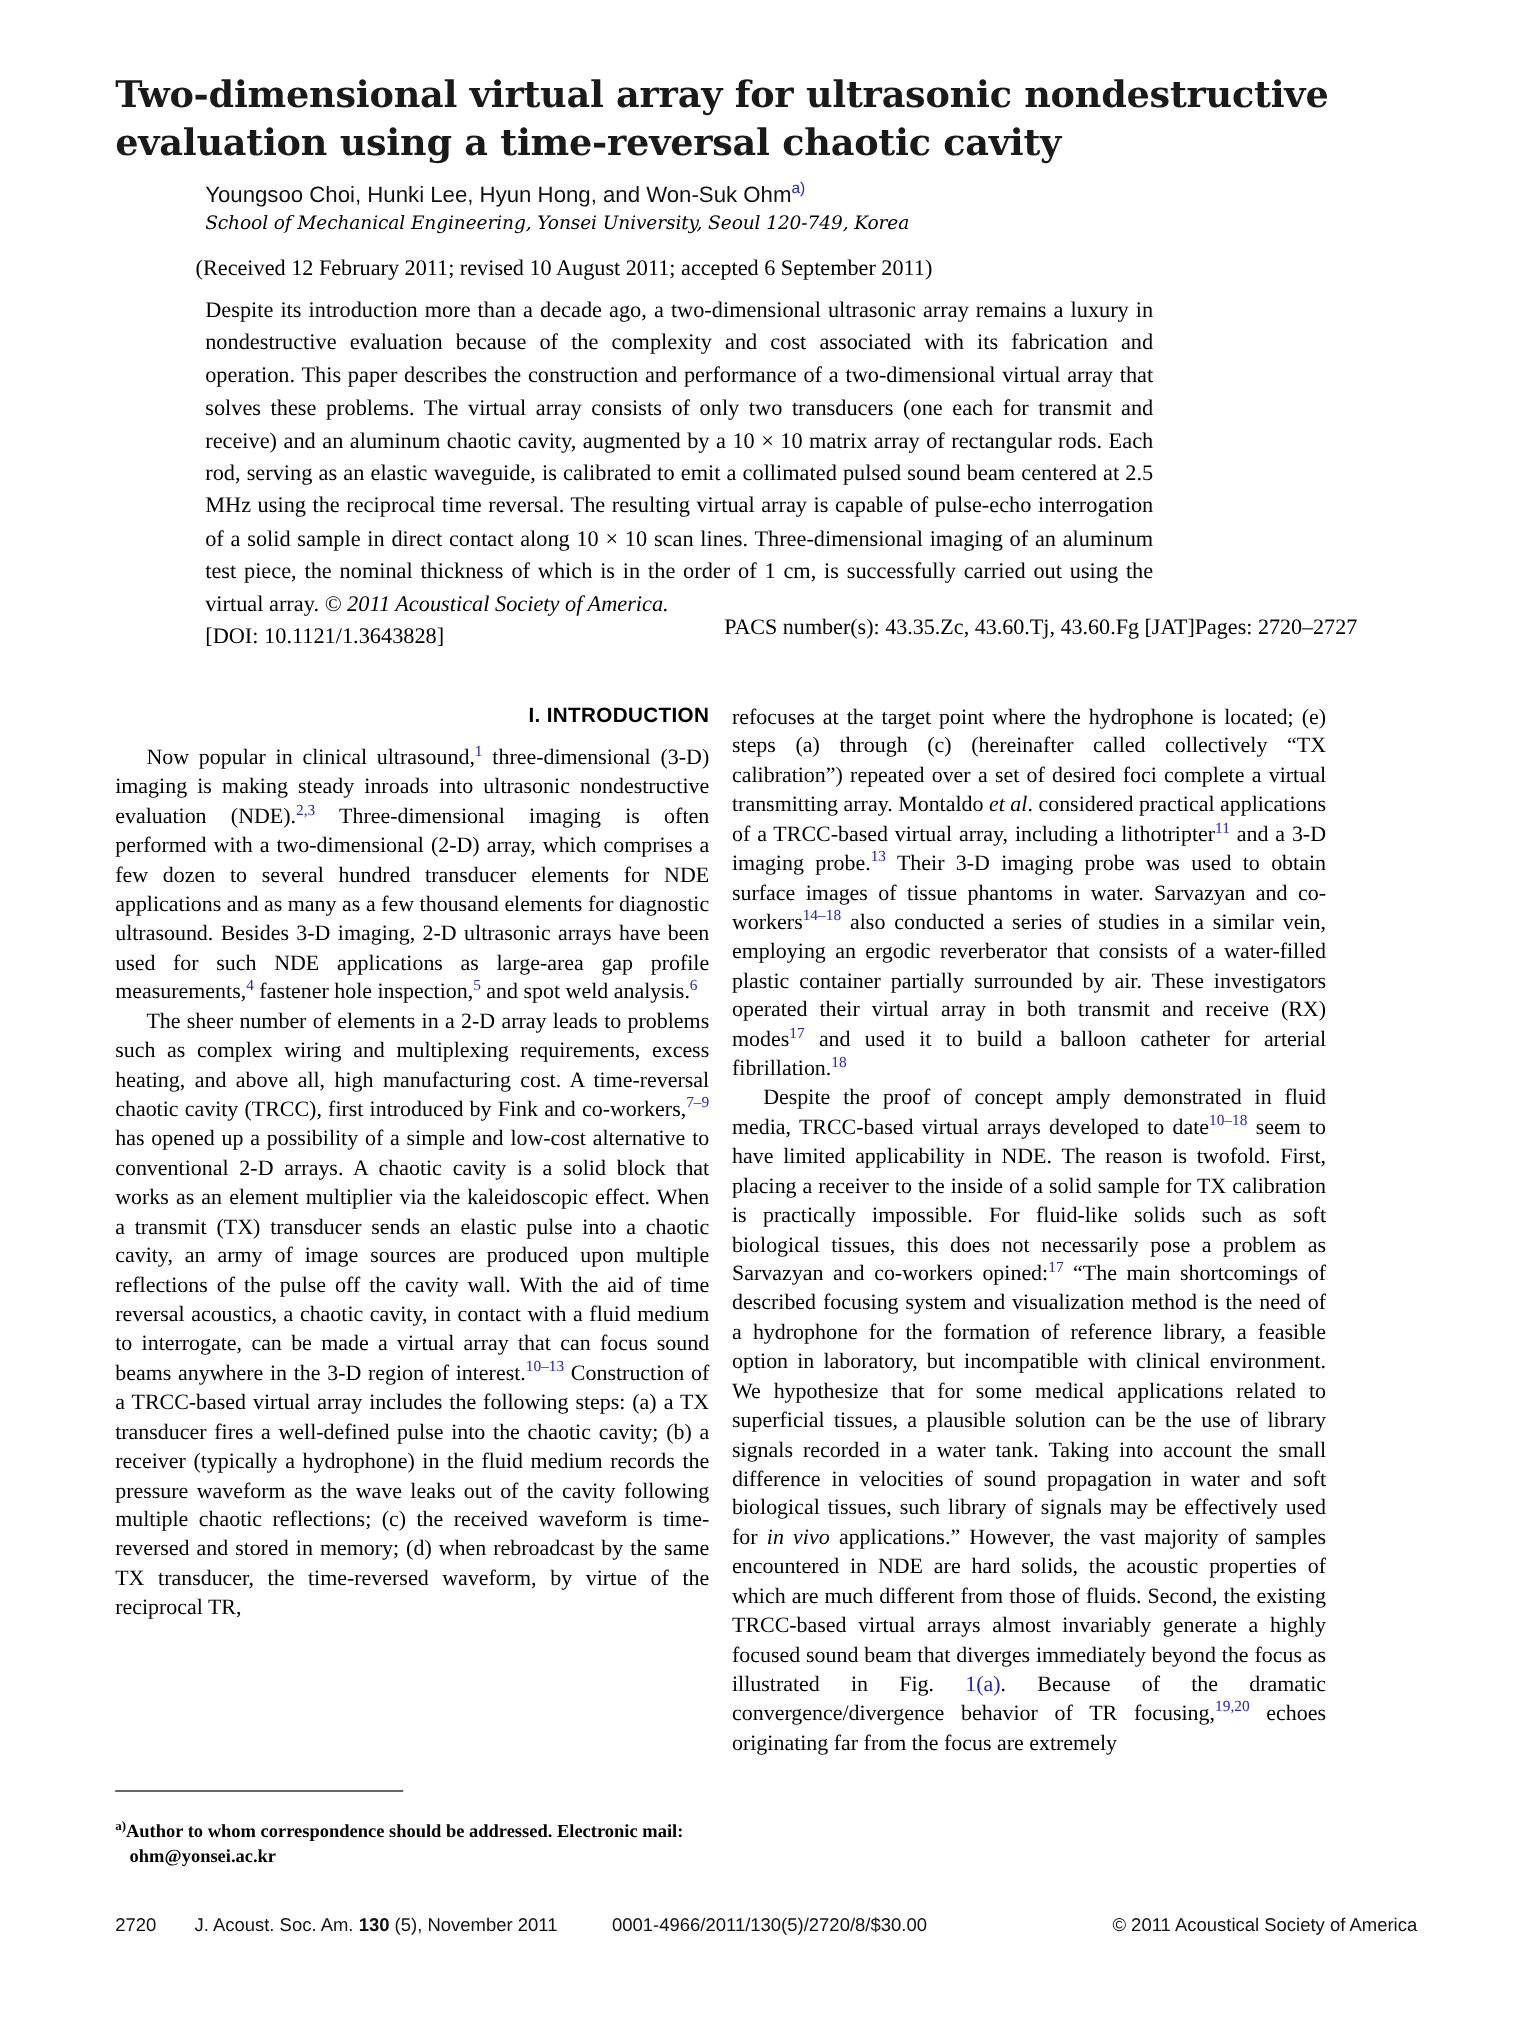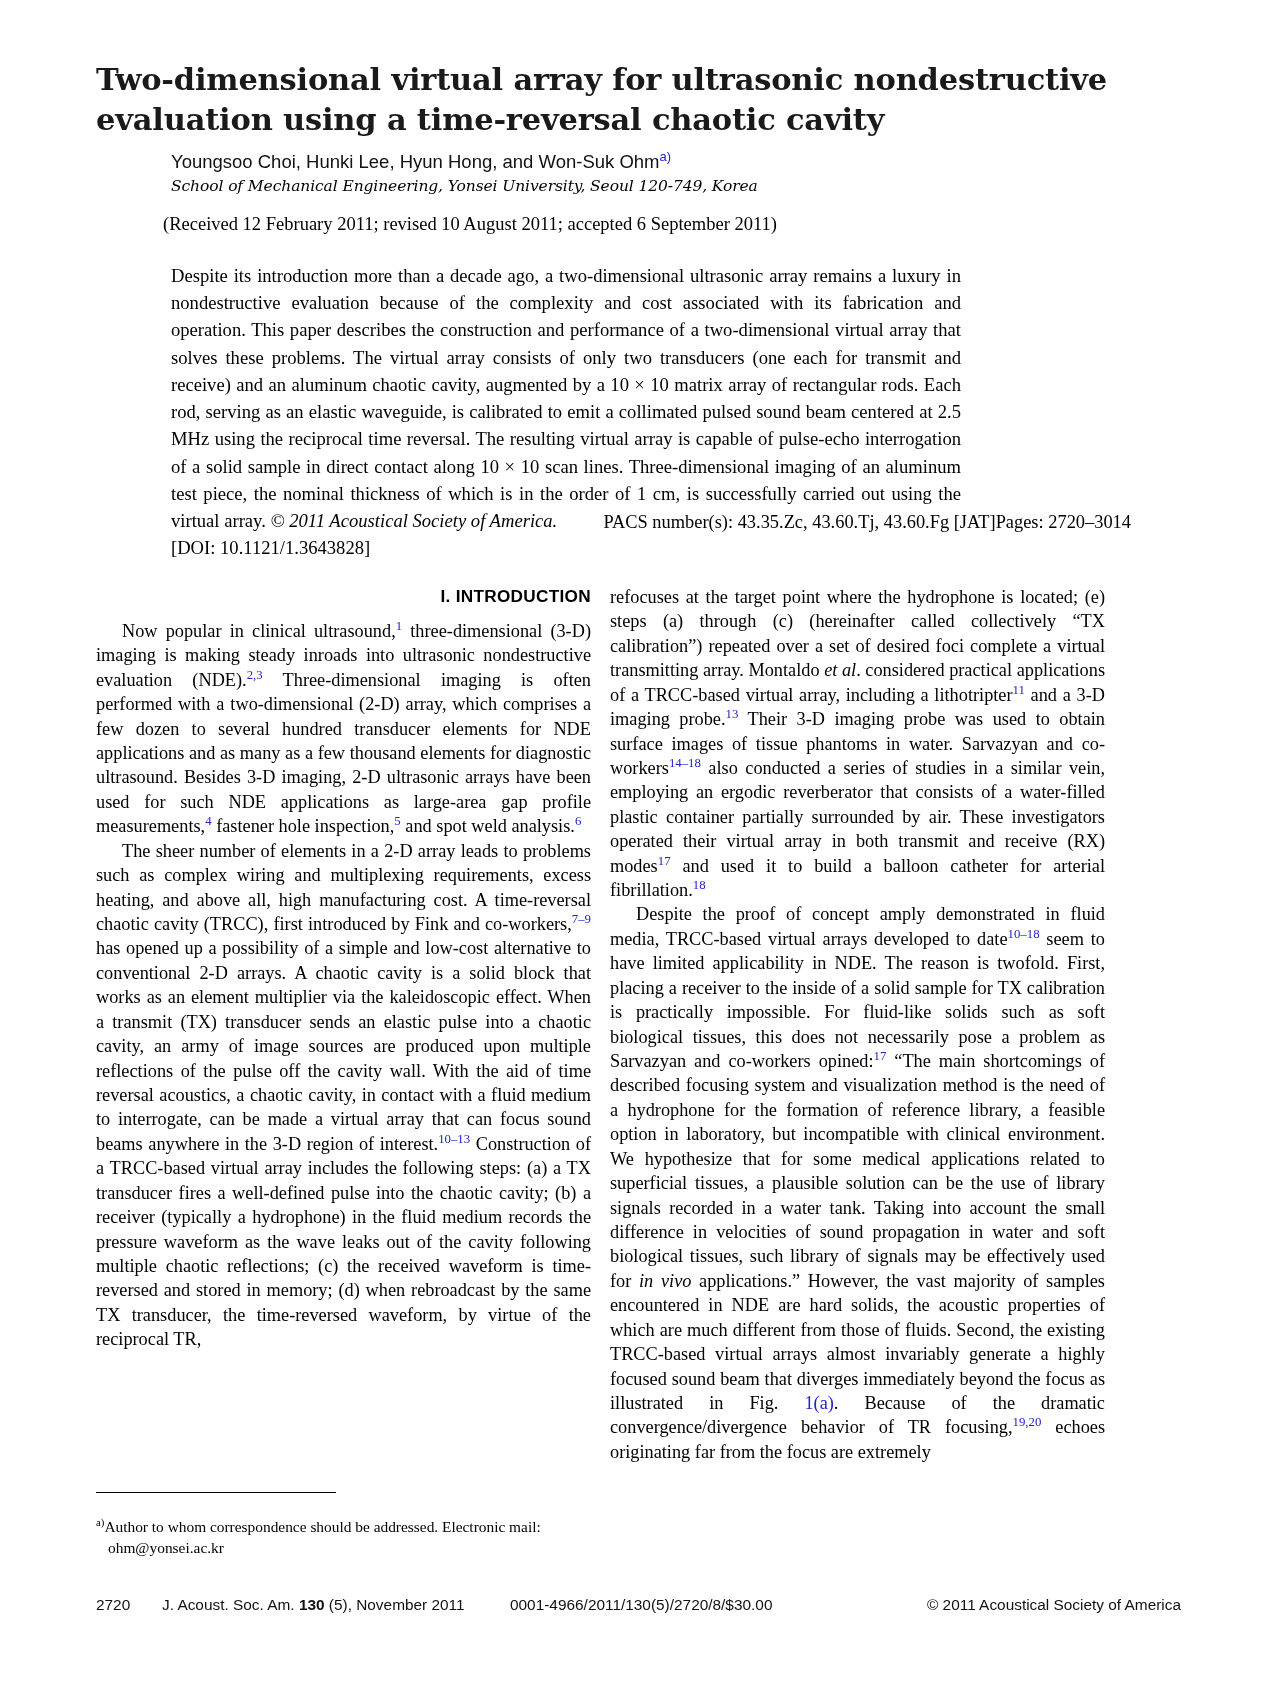--- a/index.html
+++ b/index.html
@@ -67,21 +67,21 @@
     top: 212px;
     width: 900px;
     font-size: 18.5px;
     line-height: 1.3;
   }
 
   
   .abstract {
     position: absolute;
     left: 171px;
-    top: 262px;
+    top: 245px;
     width: 790px;
     font-size: 18.6px;
     line-height: 1.465;
     text-align: justify;
     text-justify: inter-word;
   }
   .abstract p { margin: 0; }
   .abstract .italic { font-style: italic; }
 
   .pacs-row {
@@ -162,20 +162,21 @@
     border-top: 1.4px solid #000;
   }
   .footnote {
     position: absolute;
     left: 96px;
     top: 1516px;
     width: 495px;
     font-size: 15.4px;
     line-height: 1.38;
     text-align: justify;
+    font-weight: bold;
   }
   .footnote p { margin: 0; }
   .footnote .indent2 { padding-left: 12px; }
 
   
   .footer {
     position: absolute;
     left: 96px;
     top: 1596px;
     width: 1085px;
@@ -205,21 +206,21 @@
 
   <div class="received-line">(Received 12 February 2011; revised 10 August 2011; accepted 6 September 2011)</div>
 
   <div class="abstract">
     <p><span>Despite its introduction more than a decade ago, a two-dimensional ultrasonic array remains a luxury in nondestructive evaluation because of the complexity and cost associated with its fabrication and operation. This paper describes the construction and performance of a two-dimensional virtual array that solves these problems. The virtual array consists of only two transducers (one each for transmit and receive) and an aluminum chaotic cavity, augmented by a 10 × 10 matrix array of rectangular rods. Each rod, serving as an elastic waveguide, is calibrated to emit a collimated pulsed sound beam centered at 2.5 MHz using the reciprocal time reversal. The resulting virtual array is capable of pulse-echo interrogation of a solid sample in direct contact along 10 × 10 scan lines. Three-dimensional imaging of an aluminum test piece, the nominal thickness of which is in the order of 1 cm, is successfully carried out using the virtual array. </span><span class="italic">© 2011 Acoustical Society of America.</span></p>
     <p>[DOI: 10.1121/1.3643828]</p>
   </div>
 
   <div class="pacs-row">
     <span>PACS number(s): 43.35.Zc, 43.60.Tj, 43.60.Fg [JAT]</span>
-    <span>Pages: 2720–3014</span>
+    <span>Pages: 2720–2727</span>
   </div>
 
   <div class="columns">
 
     <div class="col col-left">
       <h2 class="section-head">I.  INTRODUCTION</h2>
 
       <p><span>Now popular in clinical ultrasound,</span><sup class="cite">1</sup><span> three-dimensional (3-D) imaging is making steady inroads into ultrasonic nondestructive evaluation (NDE).</span><sup class="cite">2,3</sup><span> Three-dimensional imaging is often performed with a two-dimensional (2-D) array, which comprises a few dozen to several hundred transducer elements for NDE applications and as many as a few thousand elements for diagnostic ultrasound. Besides 3-D imaging, 2-D ultrasonic arrays have been used for such NDE applications as large-area gap profile measurements,</span><sup class="cite">4</sup><span> fastener hole inspection,</span><sup class="cite">5</sup><span> and spot weld analysis.</span><sup class="cite">6</sup></p>
 
       <p><span>The sheer number of elements in a 2-D array leads to problems such as complex wiring and multiplexing requirements, excess heating, and above all, high manufacturing cost. A time-reversal chaotic cavity (TRCC), first introduced by Fink and co-workers,</span><sup class="cite">7–9</sup><span> has opened up a possibility of a simple and low-cost alternative to conventional 2-D arrays. A chaotic cavity is a solid block that works as an element multiplier via the kaleidoscopic effect. When a transmit (TX) transducer sends an elastic pulse into a chaotic cavity, an army of image sources are produced upon multiple reflections of the pulse off the cavity wall. With the aid of time reversal acoustics, a chaotic cavity, in contact with a fluid medium to interrogate, can be made a virtual array that can focus sound beams anywhere in the 3-D region of interest.</span><sup class="cite">10–13</sup><span> Construction of a TRCC-based virtual array includes the following steps: (a) a TX transducer fires a well-defined pulse into the chaotic cavity; (b) a receiver (typically a hydrophone) in the fluid medium records the pressure waveform as the wave leaks out of the cavity following multiple chaotic reflections; (c) the received waveform is time-reversed and stored in memory; (d) when rebroadcast by the same TX transducer, the time-reversed waveform, by virtue of the reciprocal TR,</span></p>

